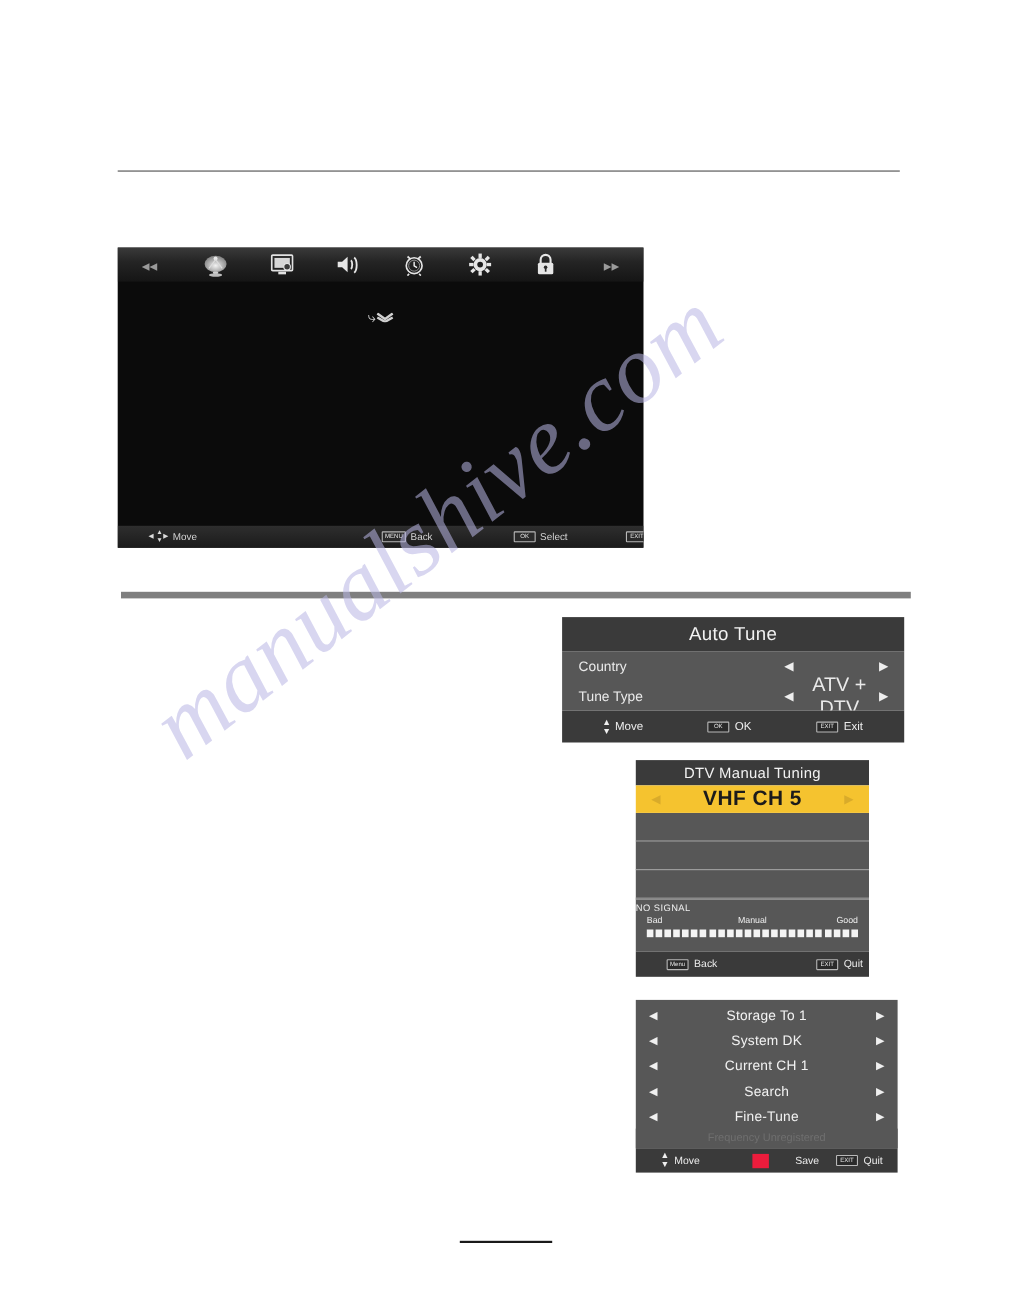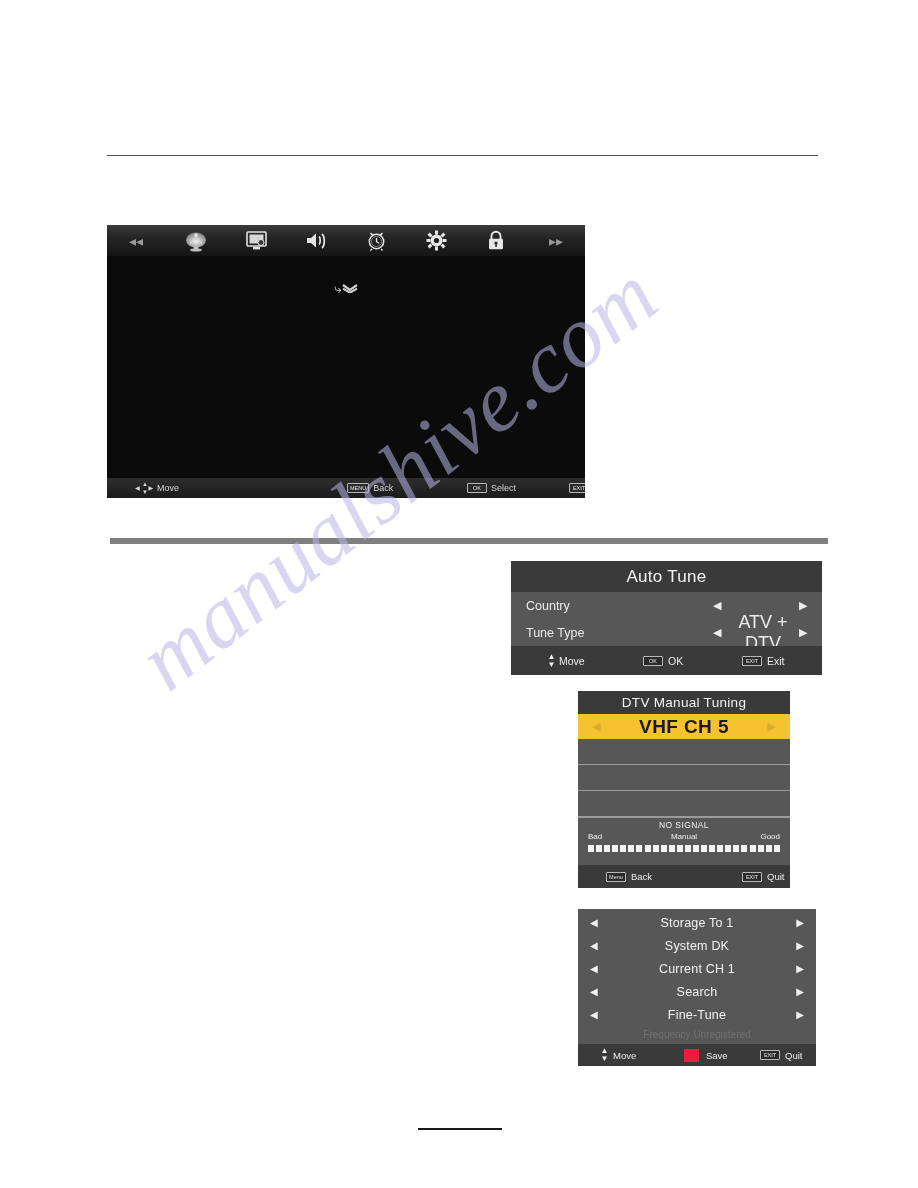--- a/index.html
+++ b/index.html
@@ -145,21 +145,21 @@
   #dtv .hl-row .ar{position:absolute;color:#d9ab2a;font-size:11px;}
   #dtv .hl-row .ar.l{left:14px;}
   #dtv .hl-row .ar.r{right:14px;}
   #dtv .blank-row{height:25px;background:#575757;border-bottom:1px solid #9b9b9b;}
   #dtv .blank-row:first-of-type{border-bottom:none;}
   #dtv .sig{
     background:#575757;height:47px;position:relative;
     border-top:1px solid #9b9b9b;
   }
   #dtv .sig .nosig{
-    position:absolute;left:0;right:0;top:2px;text-align:center;
+    position:absolute;left:0;right:0;top:2px;text-align:left;
     font-size:8.5px;color:#efefef;letter-spacing:.4px;
   }
   #dtv .sig .lbl-bad{position:absolute;left:10px;top:14px;font-size:8px;color:#efefef;}
   #dtv .sig .lbl-norm{position:absolute;left:0;right:0;top:14px;text-align:center;font-size:8px;color:#efefef;}
   #dtv .sig .lbl-good{position:absolute;right:10px;top:14px;font-size:8px;color:#efefef;}
   #dtv .sig .bars{
     position:absolute;left:10px;right:10px;top:27px;height:8px;
     display:flex;justify-content:space-between;
   }
   #dtv .sig .bars i{display:block;width:6px;height:7px;background:#f4f4f4;}
@@ -177,21 +177,21 @@
   #atv .row .txt{font-size:12.5px;color:#f2f2f2;letter-spacing:.2px;}
   #atv .row .ar{position:absolute;color:#f0f0f0;font-size:10px;}
   #atv .row .ar.l{left:12px;}
   #atv .row .ar.r{right:12px;}
   #atv .note{
     height:18px;line-height:18px;text-align:center;
     font-size:10px;color:#6f6f6f;background:#575757;
   }
   #atv .panel-foot{height:22px;}
   #atv .f1{position:absolute;left:22px;display:flex;align-items:center;gap:4px;font-size:9.5px;}
-  #atv .f2{position:absolute;left:106px;display:flex;align-items:center;gap:7px;font-size:9.5px;}
+  #atv .f2{position:absolute;left:106px;display:flex;align-items:center;gap:24px;font-size:9.5px;}
   #atv .f3{position:absolute;left:182px;display:flex;align-items:center;gap:5px;font-size:9.5px;}
   .redkey{display:inline-block;width:15px;height:13px;background:#ec1c3c;}
 </style>
 </head>
 <body>
 
 <div class="page">
 
   <div class="rule-top"></div>
   <div class="rule-mid"></div>

